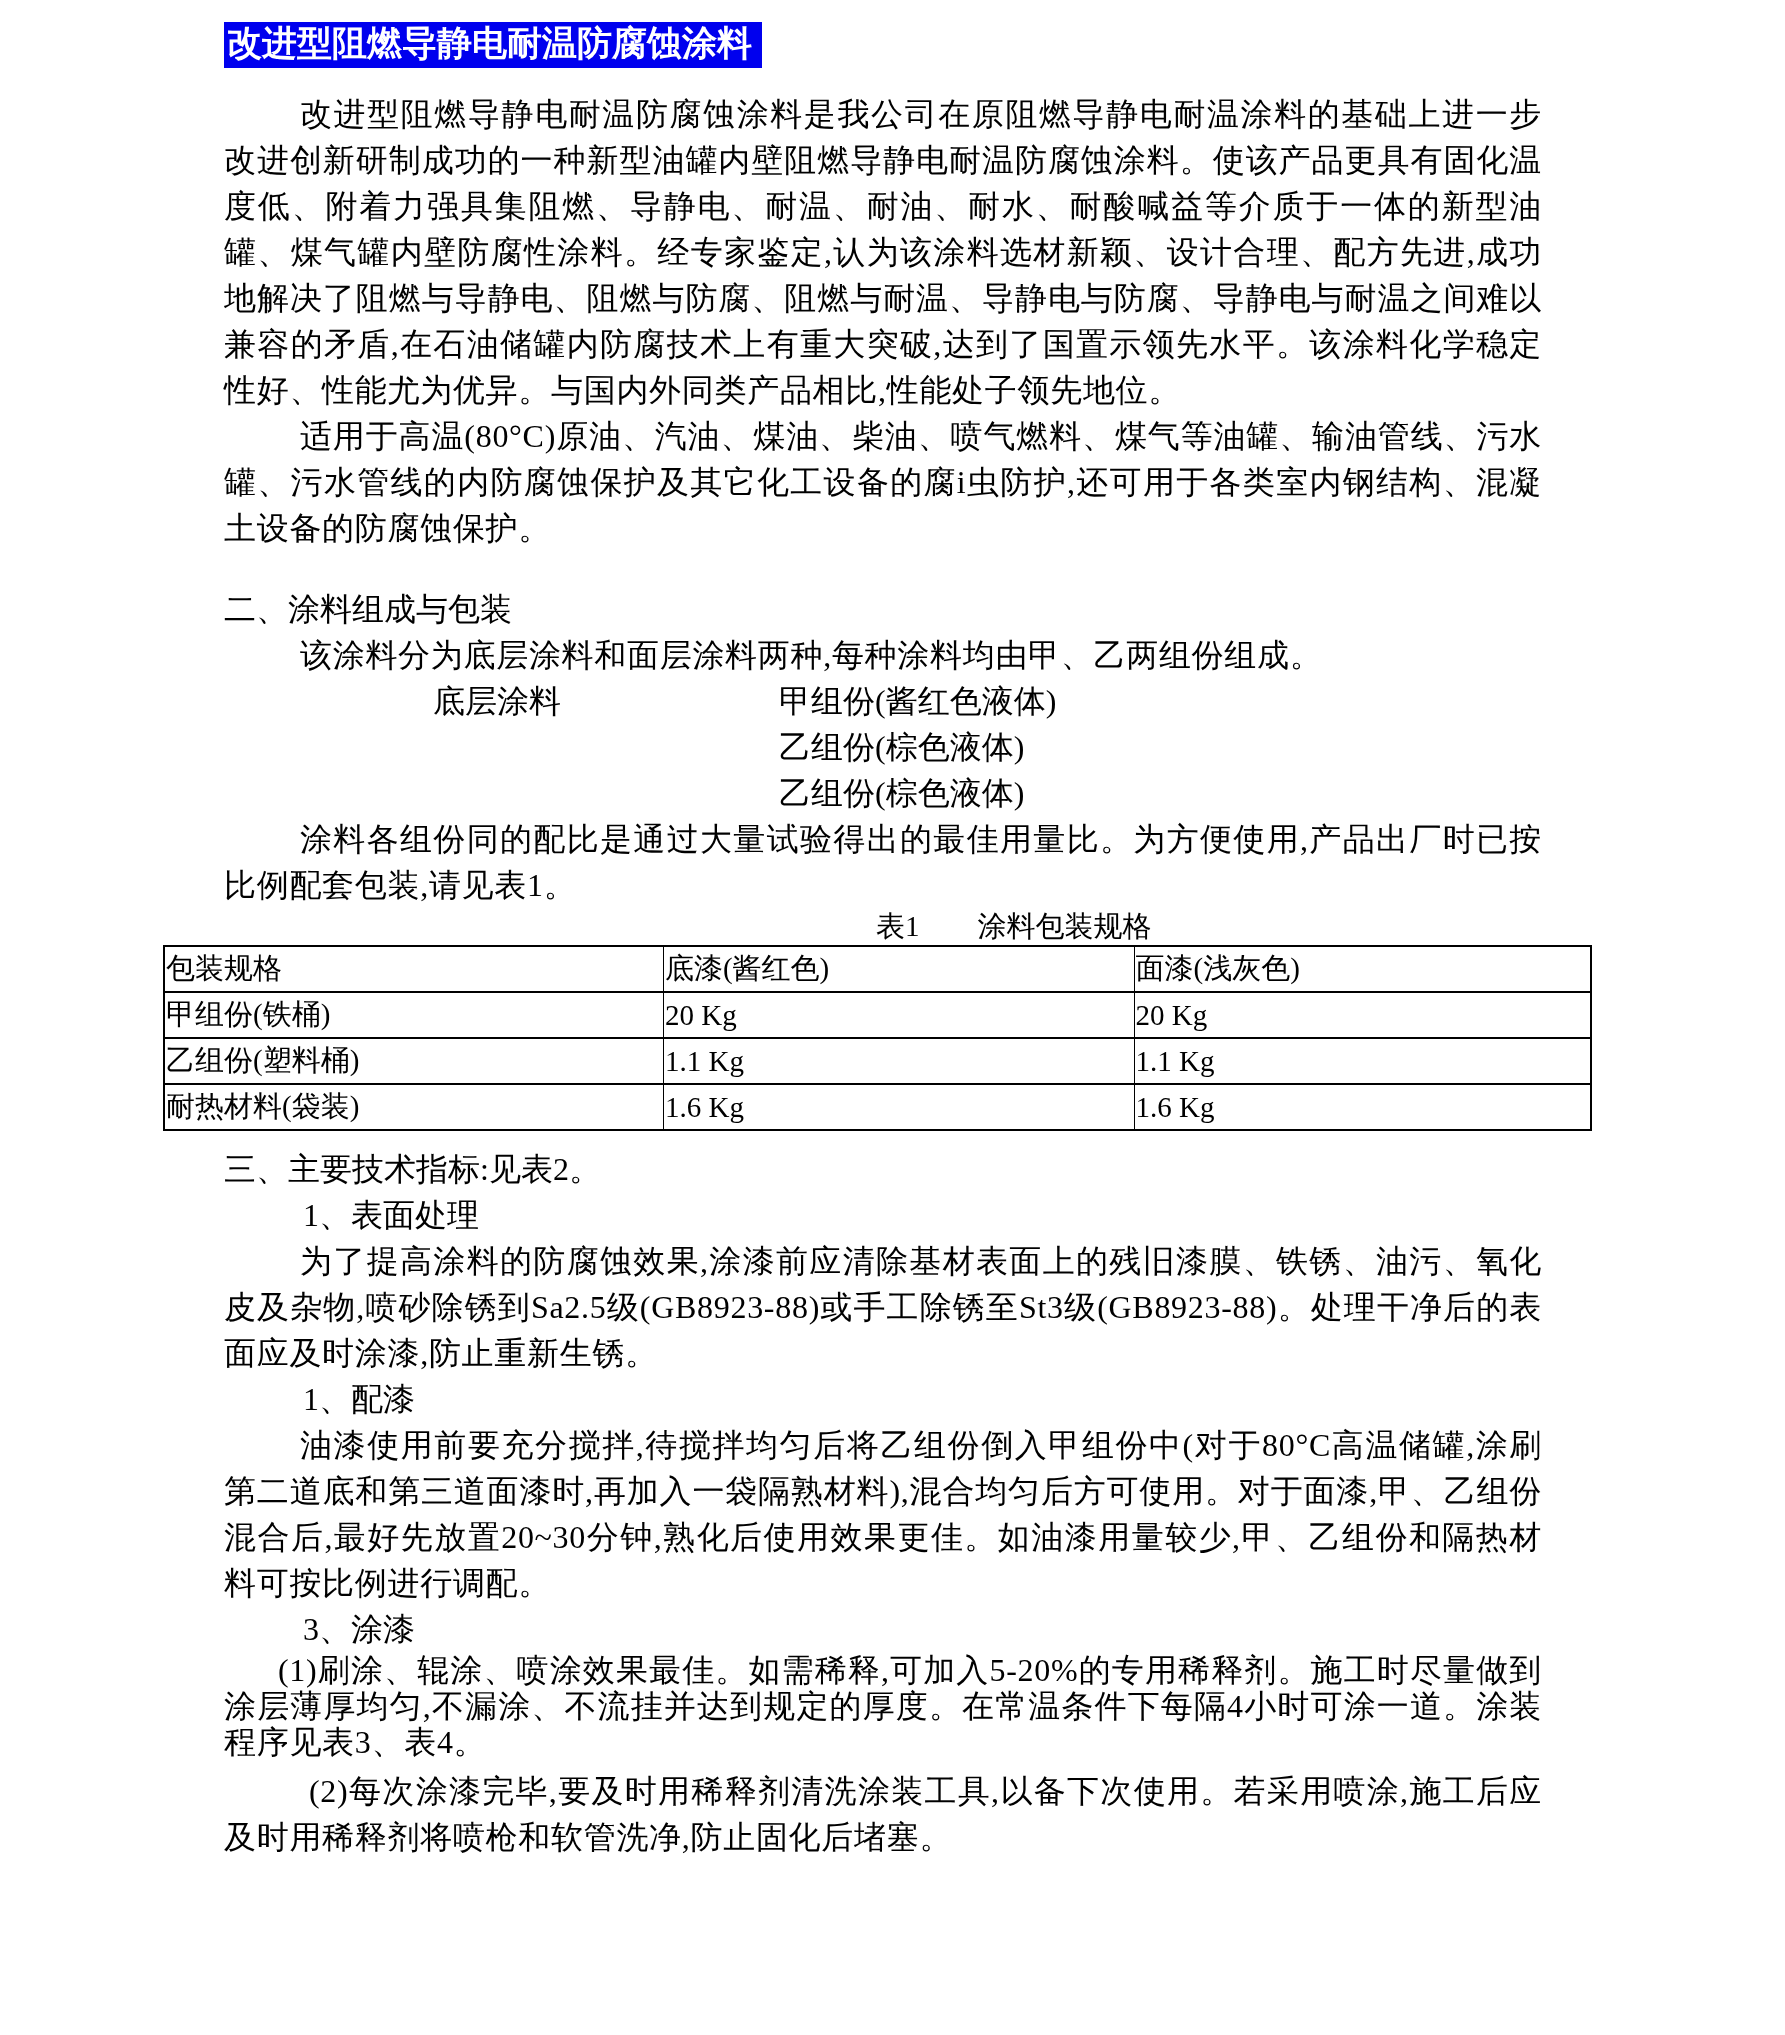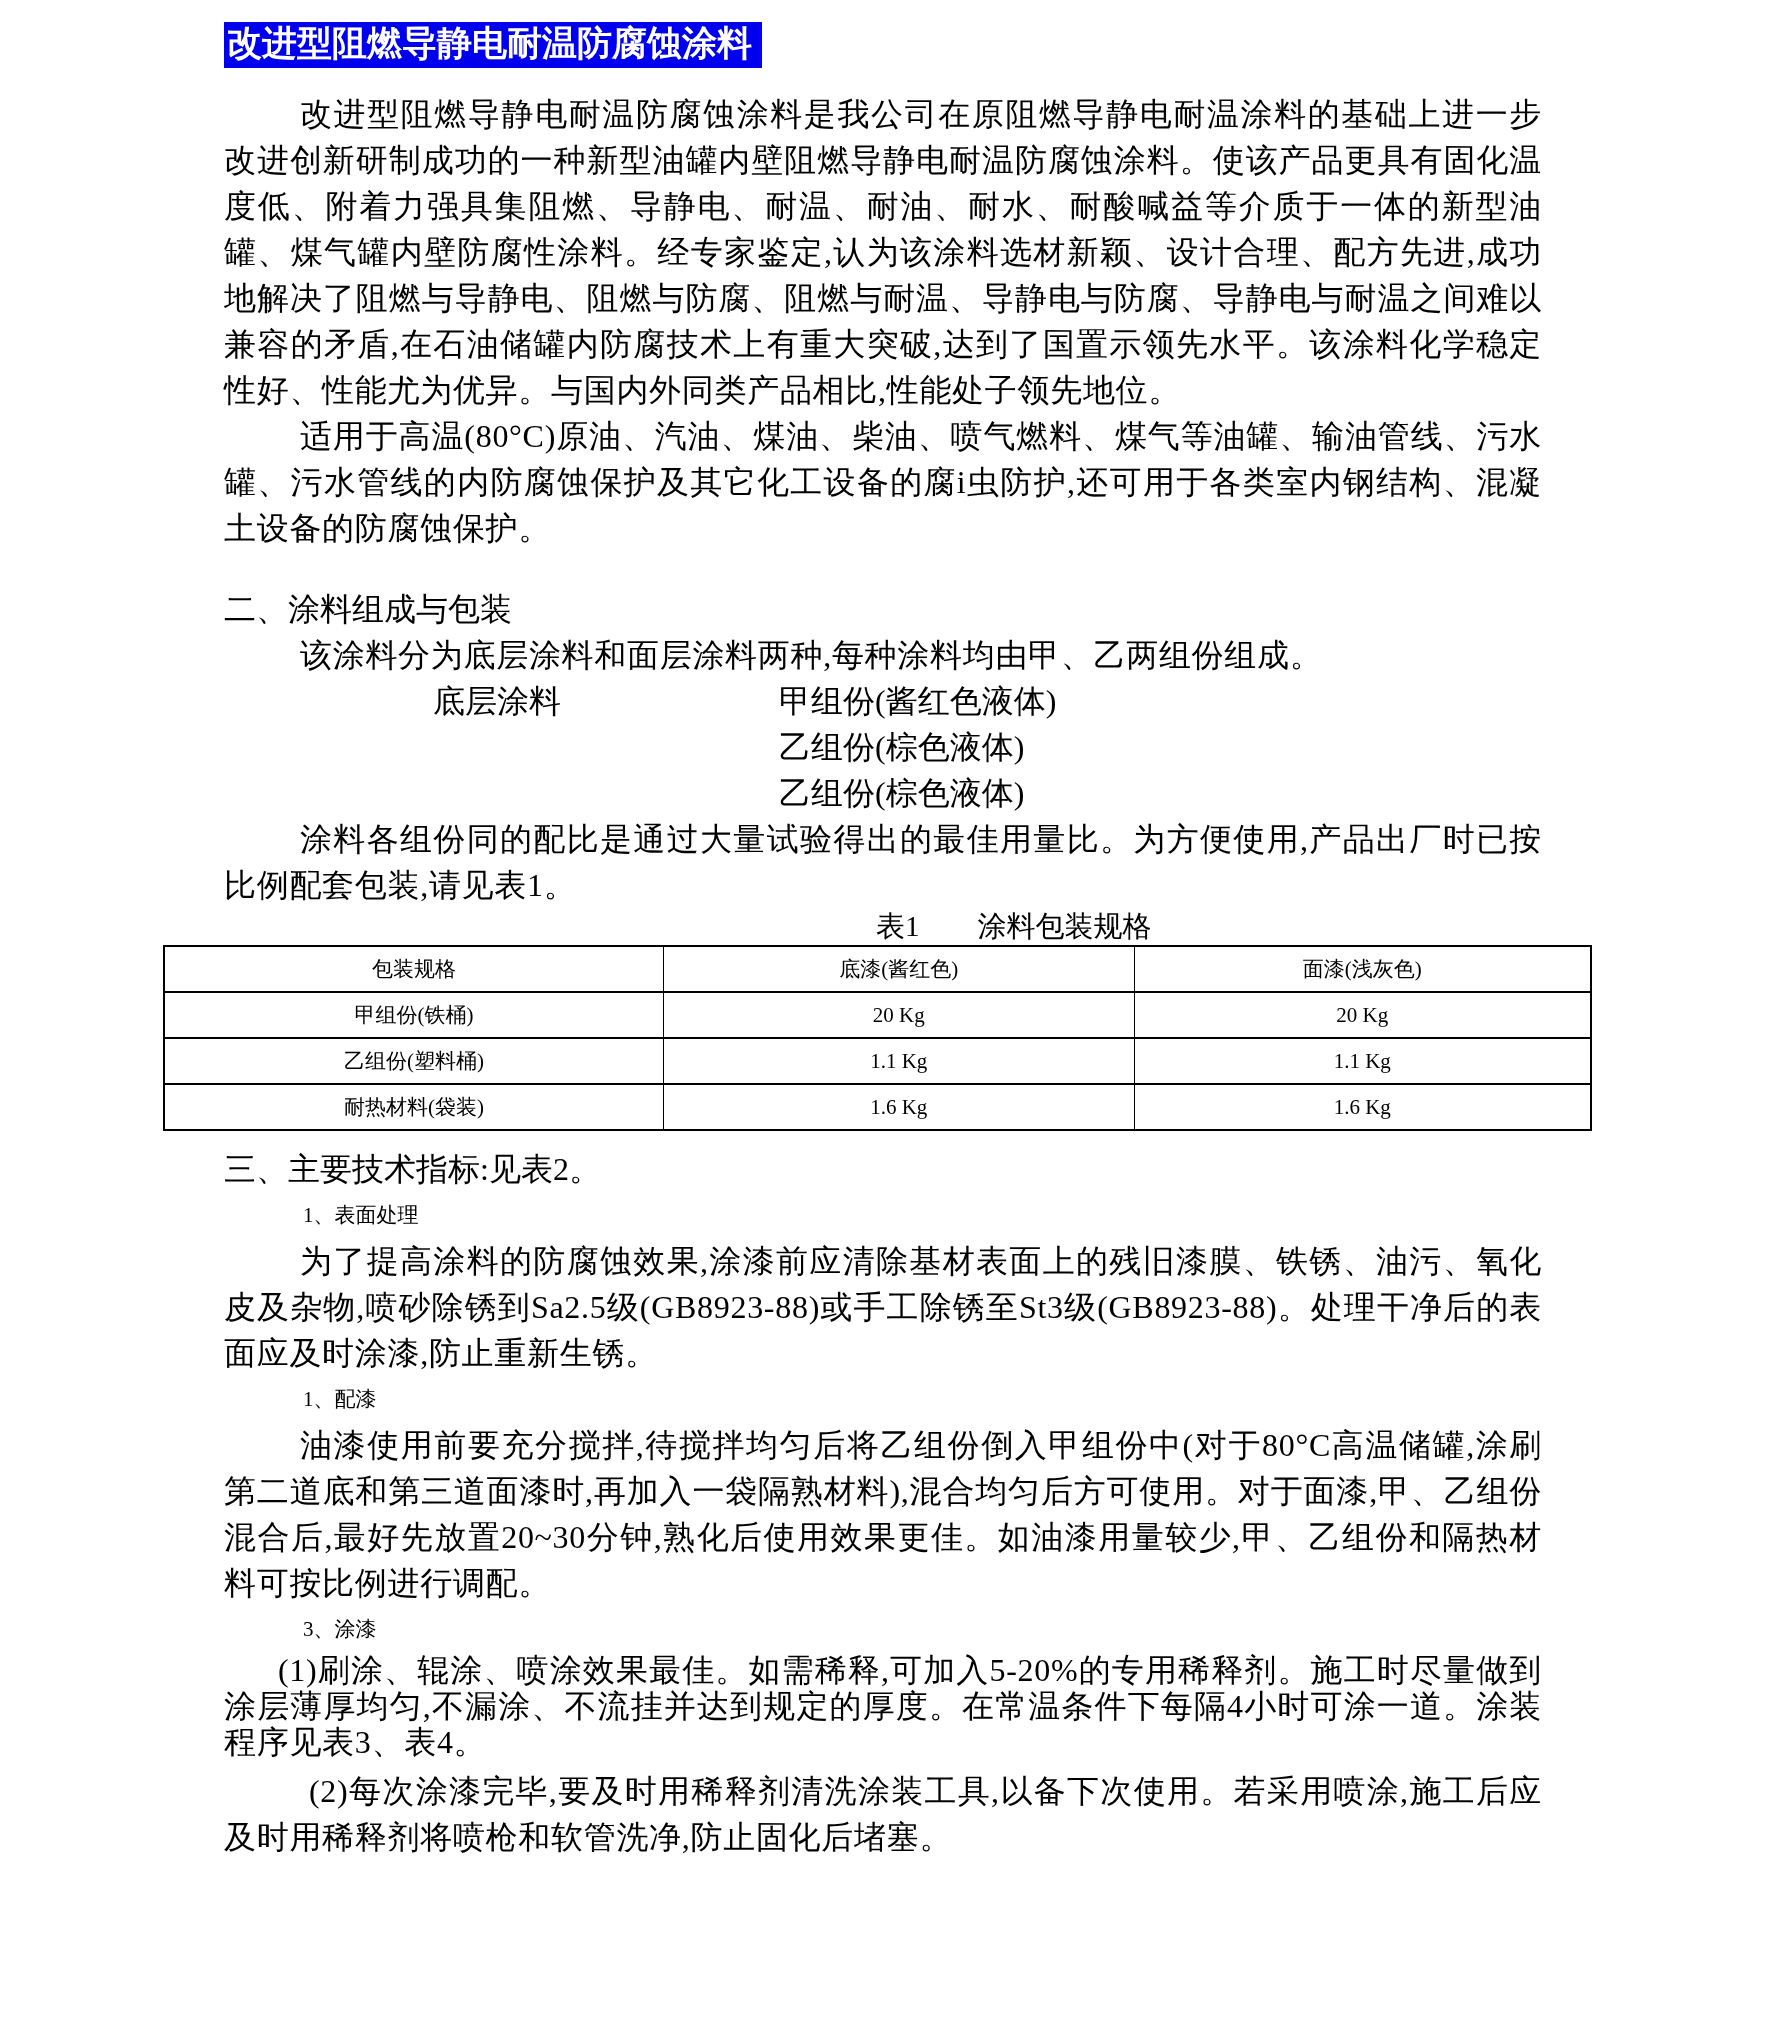--- a/index.html
+++ b/index.html
@@ -35,21 +35,21 @@
     text-align: justify;
     letter-spacing: 0.7px;
   }
   .indent  { text-indent: 76px; }
   .indent2 { text-indent: 85px; }
   .intro   { margin-top: 17.3px; }
   .heading { font-size: 32px; line-height: 46px; }
   .h-sp1   { margin-top: 35px; }
   .h-sp2   { margin-top: 35px; }
   .h-sp3   { margin-top: 14.4px; }
-  .subheading { font-size: 21px; line-height: 46px; padding-left: 79px; }
+  .subheading { font-size: 32px; line-height: 46px; padding-left: 79px; }
   .comp-row { font-size: 32px; line-height: 46px; }
   .comp-label {
     display: inline-block;
     margin-left: 209px;
     width: 346px;
   }
   .comp-value { display: inline-block; }
   .table-caption {
     font-size: 29px;
     line-height: 37px;
@@ -60,23 +60,23 @@
     table-layout: fixed;
     width: 1429px;
     margin-left: -61px;
     border: 2.2px solid #000000;
   }
   .pack-table td {
     border: 1.4px solid #000000;
     border-top-width: 2.2px;
     border-bottom-width: 2.2px;
     height: 42px;
-    text-align: center;
+    text-align: left;
     vertical-align: middle;
-    font-size: 21px;
+    font-size: 29px;
     font-family: "Liberation Serif", "DejaVu Serif", serif;
   }
   .pack-table .c1 { width: 35%; }
   .pack-table .c2 { width: 33%; }
   .pack-table .c3 { width: 32%; }
   .p-tight {
     font-size: 32px;
     line-height: 36px;
     text-align: justify;
     text-indent: 54px;

